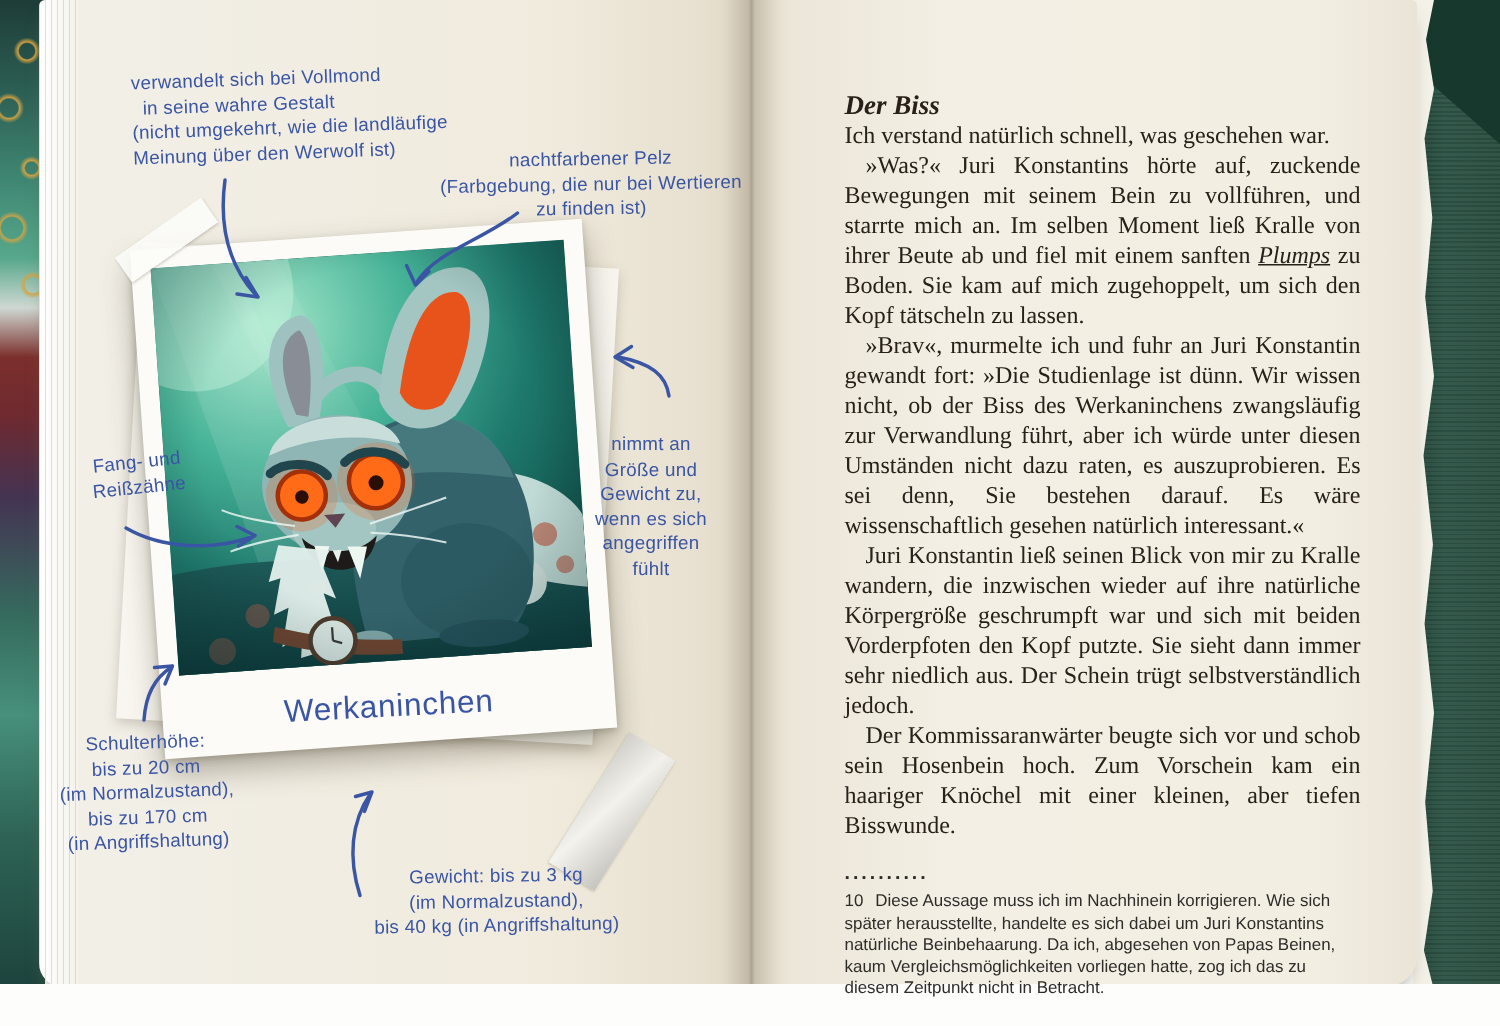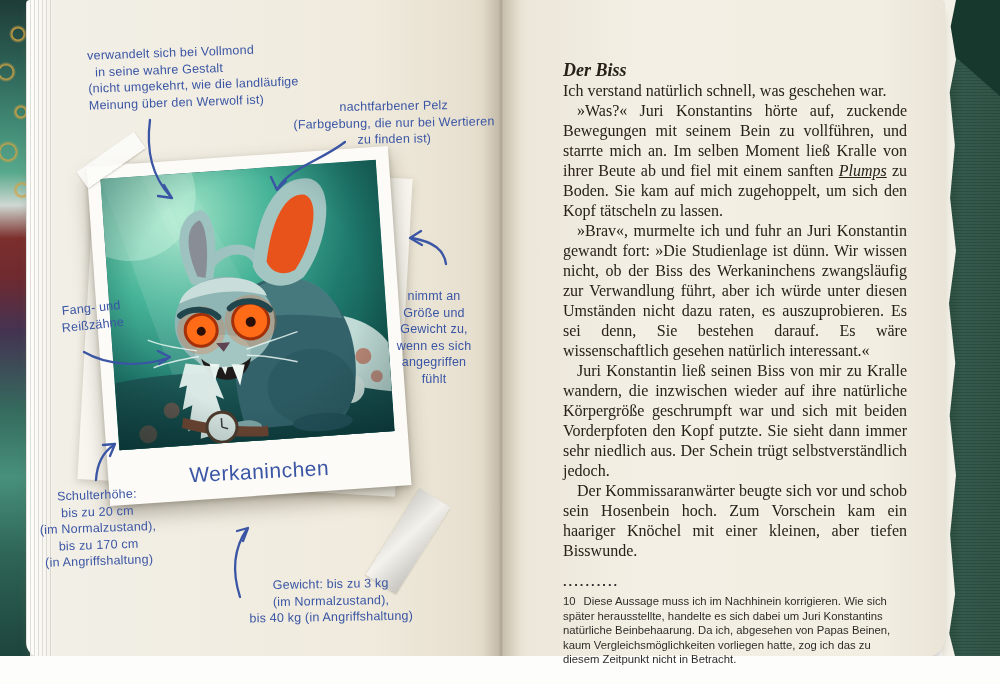--- a/index.html
+++ b/index.html
@@ -221,21 +221,21 @@
   <div class="hand center ann-gewicht">Gewicht: bis zu 3 kg
 (im Normalzustand),
 bis 40 kg (in Angriffshaltung)</div>
 
   <div class="text-col">
     <h2 class="chap-head">Der Biss</h2>
     <div id="body-paragraphs">
         <p class="para"><span>Ich verstand natürlich schnell, was geschehen war.</span></p>
         <p class="para indent"><span>»Was?« Juri Konstantins hörte auf, zuckende Bewegungen mit seinem Bein zu vollführen, und starrte mich an. Im selben Moment ließ Kralle von ihrer Beute ab und fiel mit einem sanften </span><i>Plumps</i><span> zu Boden. Sie kam auf mich zugehoppelt, um sich den Kopf tätscheln zu lassen.</span></p>
         <p class="para indent"><span>»Brav«, murmelte ich und fuhr an Juri Konstantin gewandt fort: »Die Studienlage ist dünn. Wir wissen nicht, ob der Biss des Werkaninchens zwangsläufig zur Verwandlung führt, aber ich würde unter diesen Umständen nicht dazu raten, es auszuprobieren. Es sei denn, Sie bestehen darauf. Es wäre wissenschaftlich gesehen natürlich interessant.«</span></p>
-        <p class="para indent"><span>Juri Konstantin ließ seinen Biss von mir zu Kralle wandern, die inzwischen wieder auf ihre natürliche Körpergröße geschrumpft war und sich mit beiden Vorderpfoten den Kopf putzte. Sie sieht dann immer sehr niedlich aus. Der Schein trügt selbstverständlich jedoch.</span></p>
+        <p class="para indent"><span>Juri Konstantin ließ seinen Blick von mir zu Kralle wandern, die inzwischen wieder auf ihre natürliche Körpergröße geschrumpft war und sich mit beiden Vorderpfoten den Kopf putzte. Sie sieht dann immer sehr niedlich aus. Der Schein trügt selbstverständlich jedoch.</span></p>
         <p class="para indent"><span>Der Kommissaranwärter beugte sich vor und schob sein Hosenbein hoch. Zum Vorschein kam ein haariger Knöchel mit einer kleinen, aber tiefen Bisswunde.</span></p>
       </div>
     <div class="fn-sep">..........</div>
     <div class="footnote"><span class="fn-num">10</span><span>Diese Aussage muss ich im Nachhinein korrigieren. Wie sich später herausstellte, handelte es sich dabei um Juri Konstantins natürliche Beinbehaarung. Da ich, abgesehen von Papas Beinen, kaum Vergleichsmöglichkeiten vorliegen hatte, zog ich das zu diesem Zeitpunkt nicht in Betracht.</span></div>
 
   </div>
 
 </div>
 
 </body></html>

